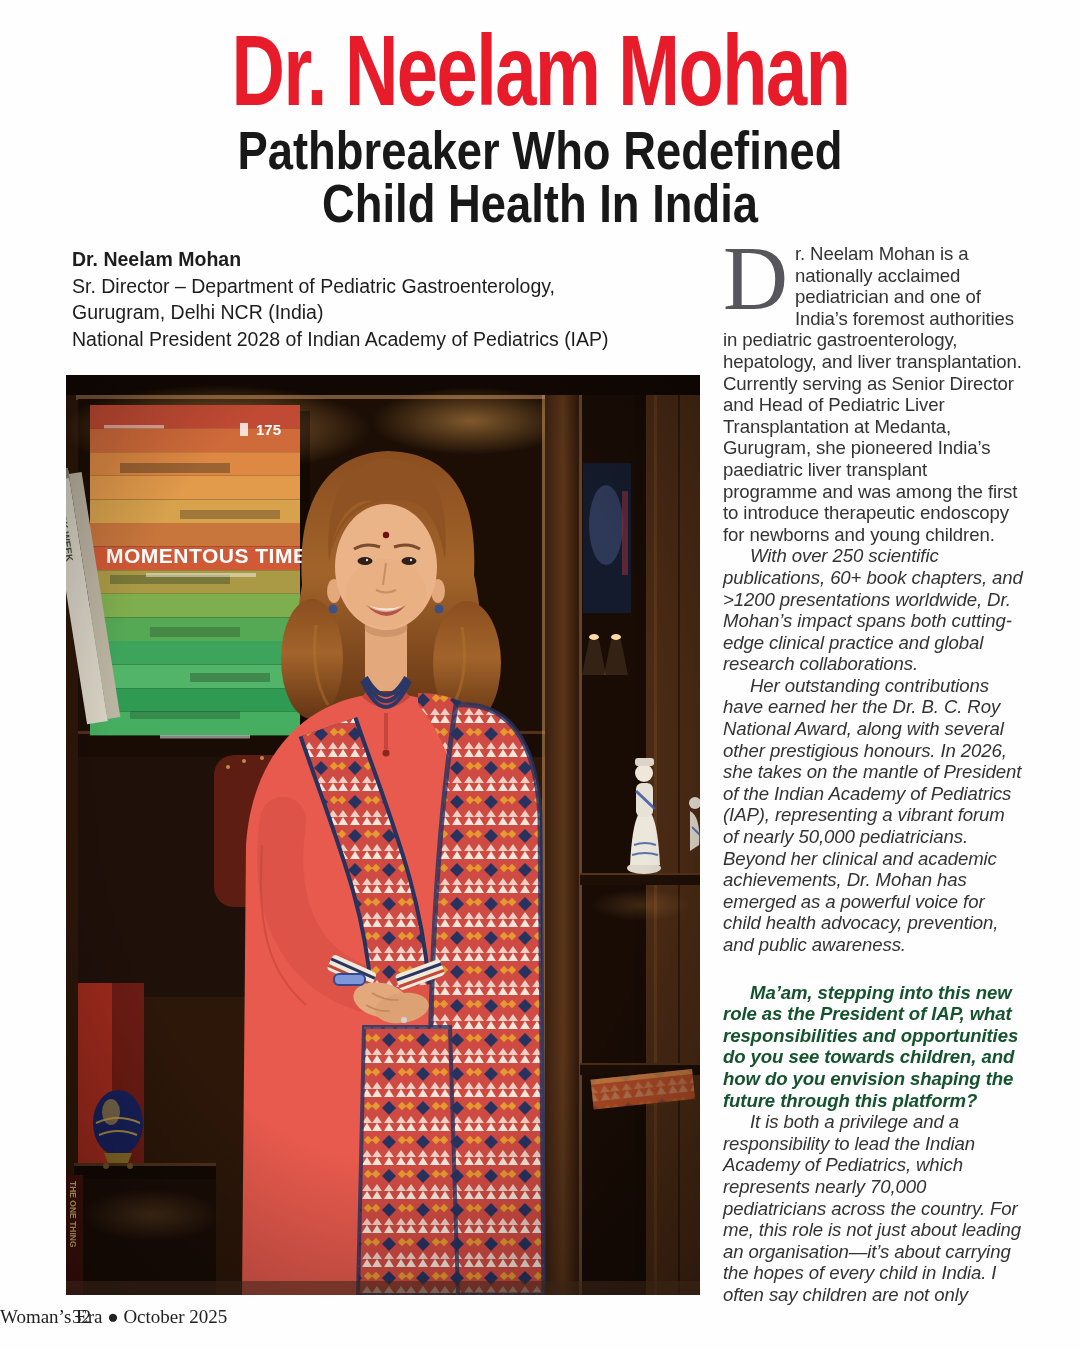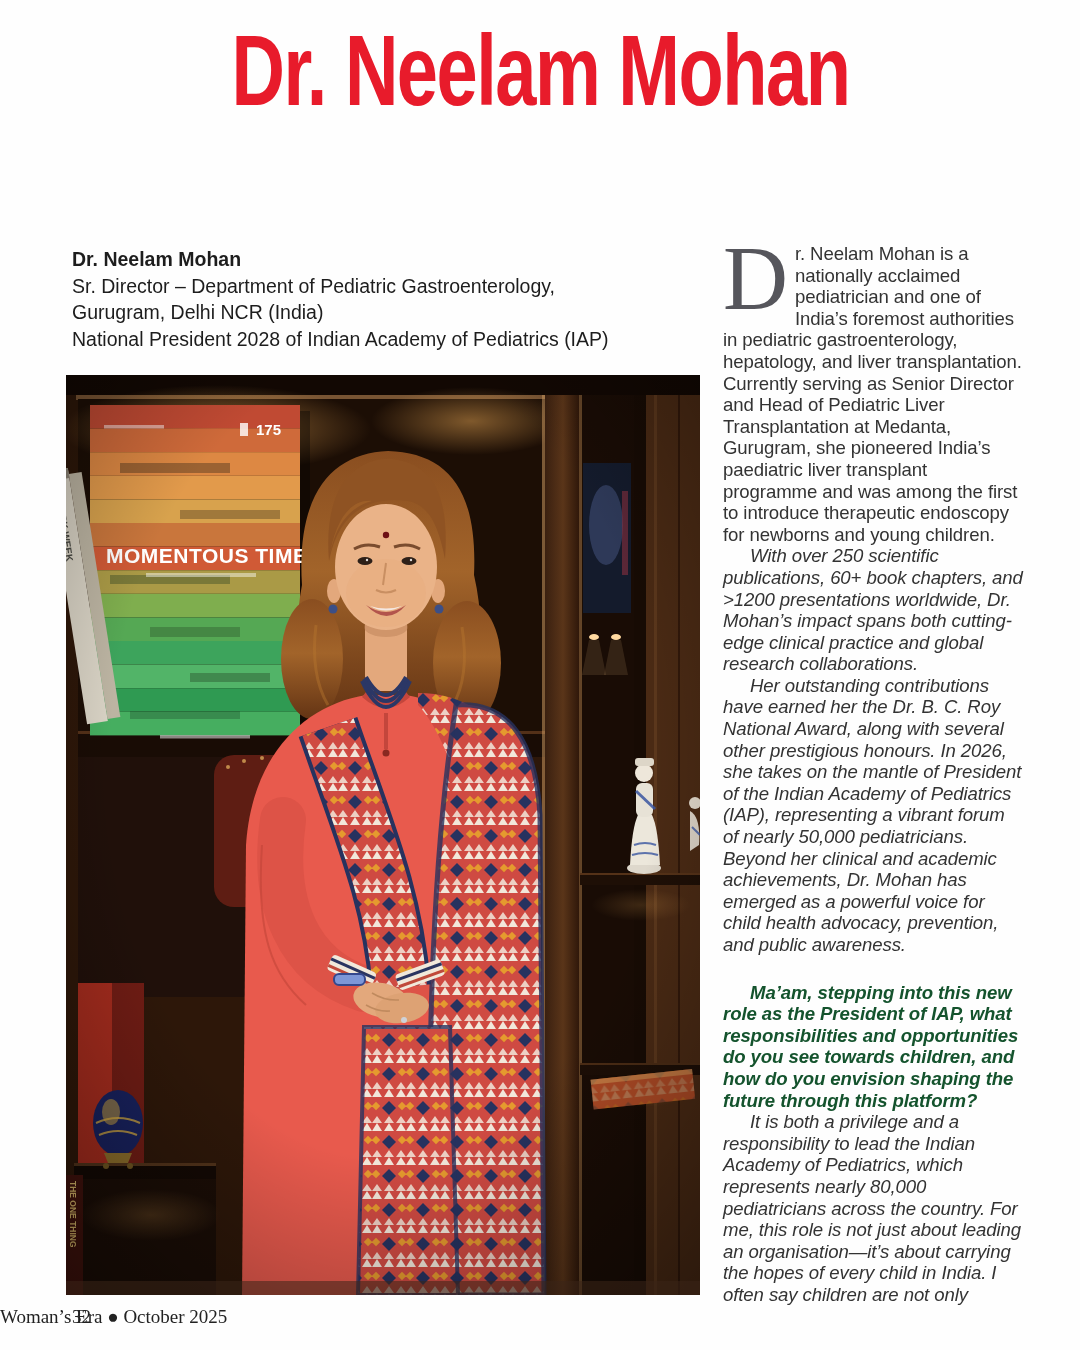--- a/index.html
+++ b/index.html
@@ -33,20 +33,24 @@
   .page-num{position:absolute;left:72px;top:0;}
   .footer-center{position:absolute;left:0;right:0;top:0;text-align:left;}
 </style>
 </head>
 <body>
 
 <div class="page">
 
   <div class="masthead">
     <div class="title">Dr. Neelam Mohan</div>
+    <div class="subtitle">
+      <span class="sline">Pathbreaker Who Redefined</span>
+      <span class="sline">Child Health In India</span>
+    </div>
   </div>
 
   <div class="credentials">
     <div class="cred-name">Dr. Neelam Mohan</div>
     <div>Sr. Director – Department of Pediatric Gastroenterology,</div>
     <div>Gurugram, Delhi NCR (India)</div>
     <div>National President 2028 of Indian Academy of Pediatrics (IAP)</div>
   </div>
 
   <div class="photo">
@@ -279,21 +283,21 @@
       <rect width="634" height="920" fill="url(#vin)"></rect>
       <rect y="906" width="634" height="14" fill="#3a2417" opacity=".55"></rect>
     </svg>
   </div>
 
   <div class="article">
     <p><span class="dropcap">D</span><span>r. Neelam Mohan is a nationally acclaimed pediatrician and one of India’s foremost authorities in pediatric gastroenterology, hepatology, and liver transplantation. Currently serving as Senior Director and Head of Pediatric Liver Transplantation at Medanta, Gurugram, she pioneered India’s paediatric liver transplant programme and was among the first to introduce therapeutic endoscopy for newborns and young children.</span></p>
     <p class="indent">With over 250 scientific publications, 60+ book chapters, and &gt;1200 presentations worldwide, Dr. Mohan’s impact spans both cutting-edge clinical practice and global research collaborations.</p>
     <p class="indent">Her outstanding contributions have earned her the Dr. B. C. Roy National Award, along with several other prestigious honours. In 2026, she takes on the mantle of President of the Indian Academy of Pediatrics (IAP), representing a vibrant forum of nearly 50,000 pediatricians. Beyond her clinical and academic achievements, Dr. Mohan has emerged as a powerful voice for child health advocacy, prevention, and public awareness.</p>
     <p class="question">Ma’am, stepping into this new role as the President of IAP, what responsibilities and opportunities do you see towards children, and how do you envision shaping the future through this platform?</p>
-    <p class="indent">It is both a privilege and a responsibility to lead the Indian Academy of Pediatrics, which represents nearly 80,000 pediatricians across the country. For me, this role is not just about leading an organisation—it’s about carrying the hopes of every child in India. I often say children are not only</p>
+    <p class="indent">It is both a privilege and a responsibility to lead the Indian Academy of Pediatrics, which represents nearly 70,000 pediatricians across the country. For me, this role is not just about leading an organisation—it’s about carrying the hopes of every child in India. I often say children are not only</p>
   </div>
 
   <div class="footer">
     <span class="page-num">32</span>
     <span class="footer-center">Woman’s Era ● October 2025</span>
   </div>
 
 </div>
 
 </body></html>

